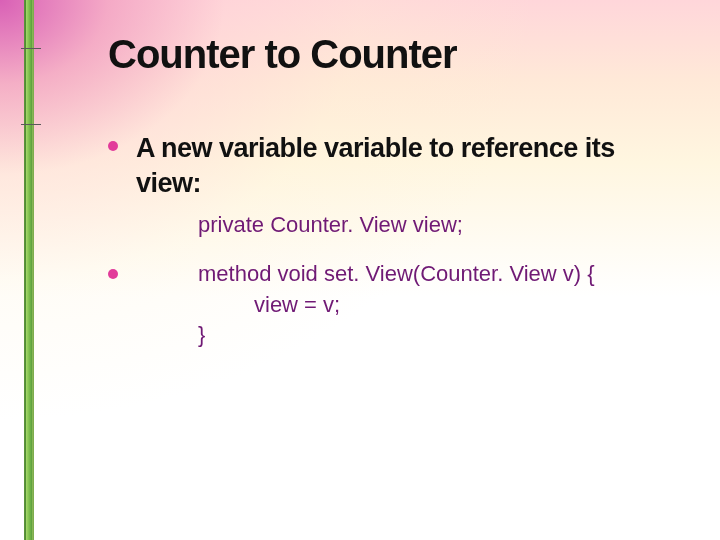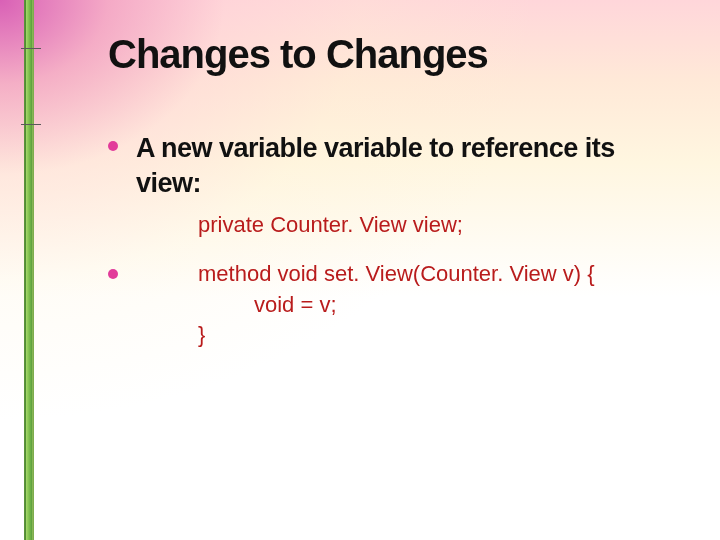--- a/index.html
+++ b/index.html
@@ -79,45 +79,45 @@
     font-size: 27px;
     letter-spacing: -0.5px;
     line-height: 1.28;
     color: #111;
   }
   .code-block {
     margin: 10px 0 18px 62px;
     font-family: Arial, Helvetica, sans-serif;
     font-weight: 400;
     font-size: 22px;
-    color: #b91c1c;
+    color: #701a75;
     line-height: 1.4;
   }
   .code-line { white-space: pre; }
   .indent1 { padding-left: 56px; }
 </style>
 </head>
 <body>
 
 <div class="stripe"></div>
 
 <div class="slide">
-  <h1 class="title">Changes to Changes</h1>
+  <h1 class="title">Counter to Counter</h1>
 
   <ul class="bullets">
 
     <li>
       <div class="bullet-text">A new variable variable to reference its view:</div>
       <div class="code-block">
         <div class="code-line">private Counter. View view;</div>
       </div>
     </li>
 
     <li>
       <div class="code-block">
         <div class="code-line">method void set. View(Counter. View v) {</div>
-        <div class="code-line indent1">void = v;</div>
+        <div class="code-line indent1">view = v;</div>
         <div class="code-line">}</div>
       </div>
     </li>
 
   </ul>
 </div>
 
 </body></html>

